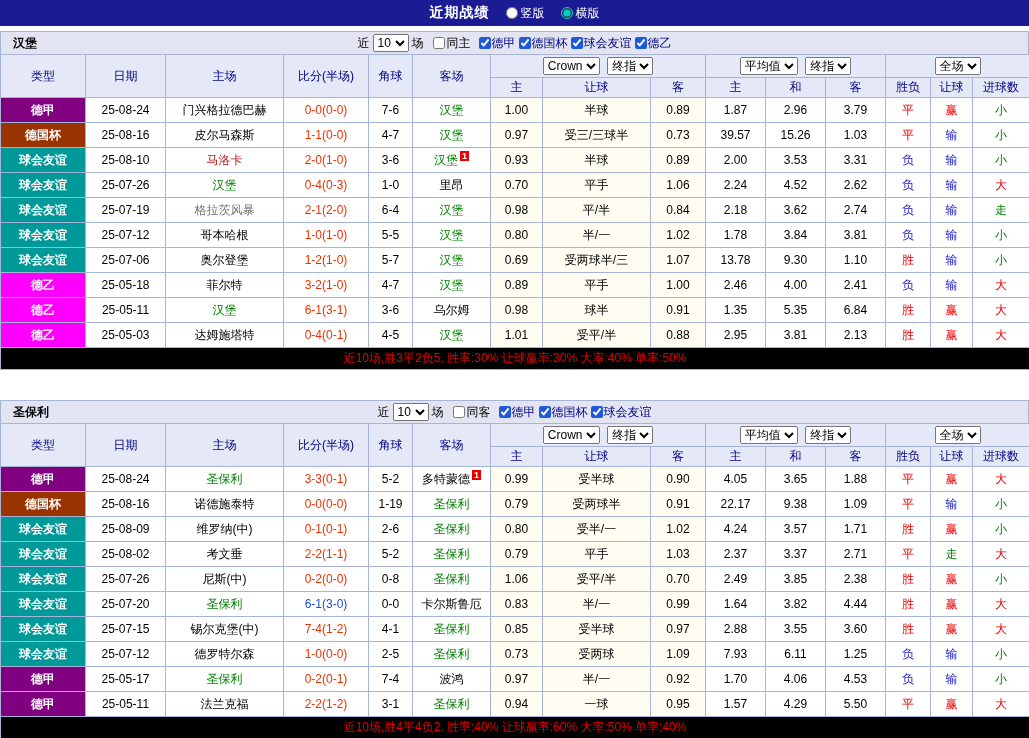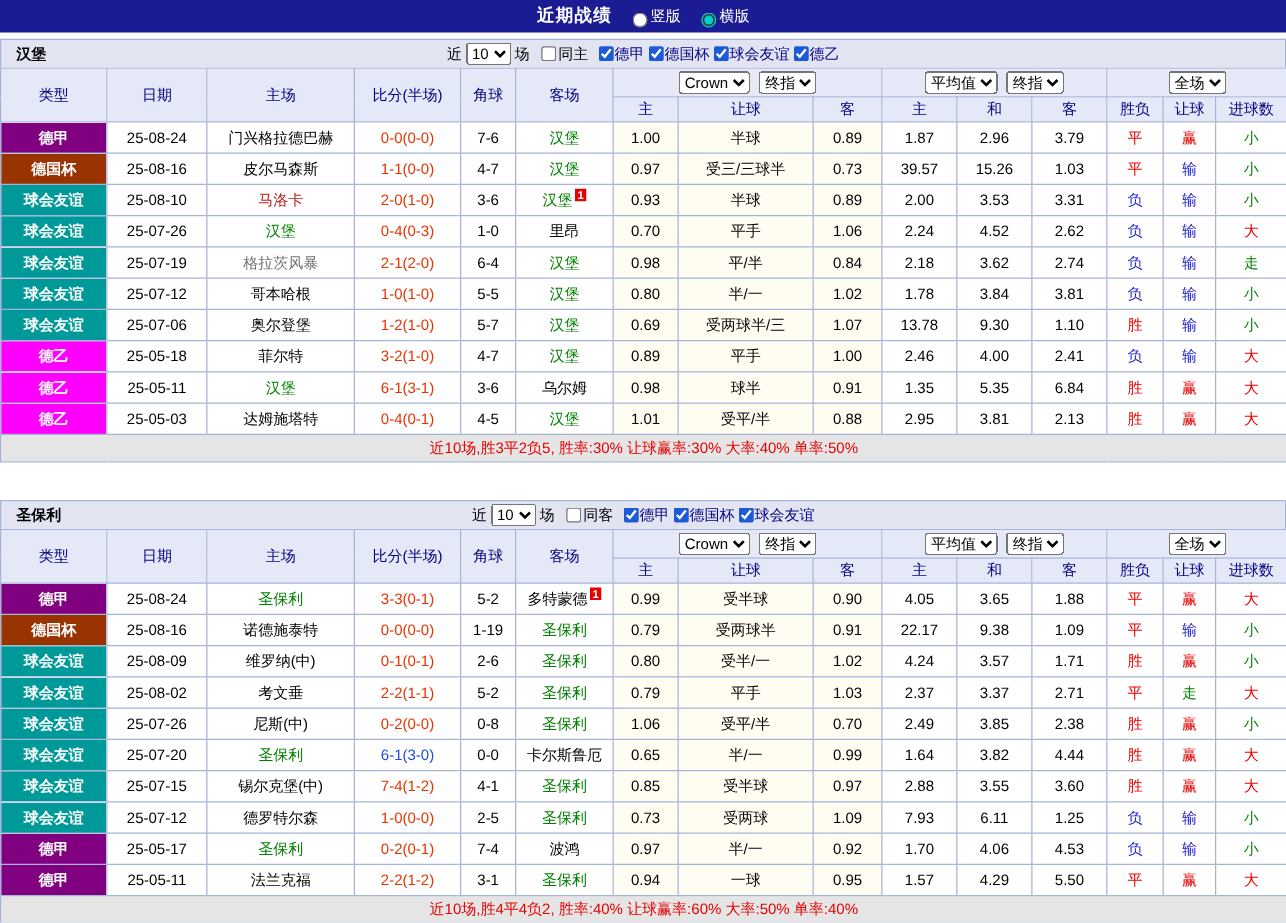--- a/index.html
+++ b/index.html
@@ -7,21 +7,21 @@
   body {
     width: 1029px; height: 738px; overflow: hidden;
     background: #ffffff;
     font-family: "Liberation Sans", "DejaVu Sans", sans-serif;
   }
   .topbar {
     height: 26px; background: #1b1b94;
     display: flex; align-items: center; justify-content: center; gap: 16px;
   }
   .topbar .title { color: #ffffff; font-weight: bold; font-size: 14px; letter-spacing: 1px; }
-  .radio { display: inline-flex; align-items: flex-end; gap: 3px; color: #ffffff; font-size: 12px; cursor: pointer; }
+  .radio { display: inline-flex; align-items: center; gap: 3px; color: #ffffff; font-size: 12px; cursor: pointer; }
   .radio input { margin: 0; width: 12px; height: 12px; accent-color: #00cfcf; }
 
   .block { margin-top: 5px; }
   .block + .block { margin-top: 30px; }
 
   .filterbar {
     height: 23px; background: #e2e5f1;
     border: 1px solid #a6b4d8; border-bottom: none;
     display: flex; align-items: center; position: relative; font-size: 12px;
   }
@@ -42,21 +42,21 @@
   .grid thead th { background: #e4e8f7; color: #000080; font-weight: normal; height: 20px; }
   .grid thead tr.seltr th { height: 23px; }
   .selth select { font-size: 12px; margin: 0 2px; }
   .grid tbody td { height: 25px; background: #ffffff; color: #000000; }
   .grid td.type { font-weight: bold; }
   .grid td.cream { background: #fffcf2; }
   sup.card {
     background: #e60000; color: #ffffff; font-size: 9px; line-height: 10px;
     padding: 0 2px; margin-left: 2px; font-weight: bold;
   }
-  .grid tfoot td.summary { height: 22px; background: #e5e5e5; color: #e60000; }
+  .grid tfoot td.summary { height: 22px; background: #000000; color: #e60000; }
 
   .bottomline { height: 3px; background: #1b1b94; margin-top: 5px; }
   .bottomgray { height: 5px; background: #e8e8e8; }
 </style>
 </head>
 <body>
 
 <div class="topbar">
   <span class="title">近期战绩</span>
   <label class="radio">
@@ -493,21 +493,21 @@
           <td class="res" style="color: rgb(230, 0, 0);">赢</td>
           <td class="res" style="color: rgb(0, 128, 0);">小</td>
         </tr>
         <tr>
           <td class="type" style="color: rgb(255, 255, 255); background: rgb(0, 153, 153);">球会友谊</td>
           <td>25-07-20</td>
           <td class="team"><span style="color:#008000">圣保利</span></td>
           <td class="score" style="color: #1d4ed8;">6-1(3-0)</td>
           <td>0-0</td>
           <td class="team"><span style="color:#000000">卡尔斯鲁厄</span></td>
-          <td class="cream">0.65</td>
+          <td class="cream">0.83</td>
           <td class="cream">半/一</td>
           <td class="cream">0.99</td>
           <td>1.64</td>
           <td>3.82</td>
           <td>4.44</td>
           <td class="res" style="color: rgb(230, 0, 0);">胜</td>
           <td class="res" style="color: rgb(230, 0, 0);">赢</td>
           <td class="res" style="color: rgb(230, 0, 0);">大</td>
         </tr>
         <tr>

